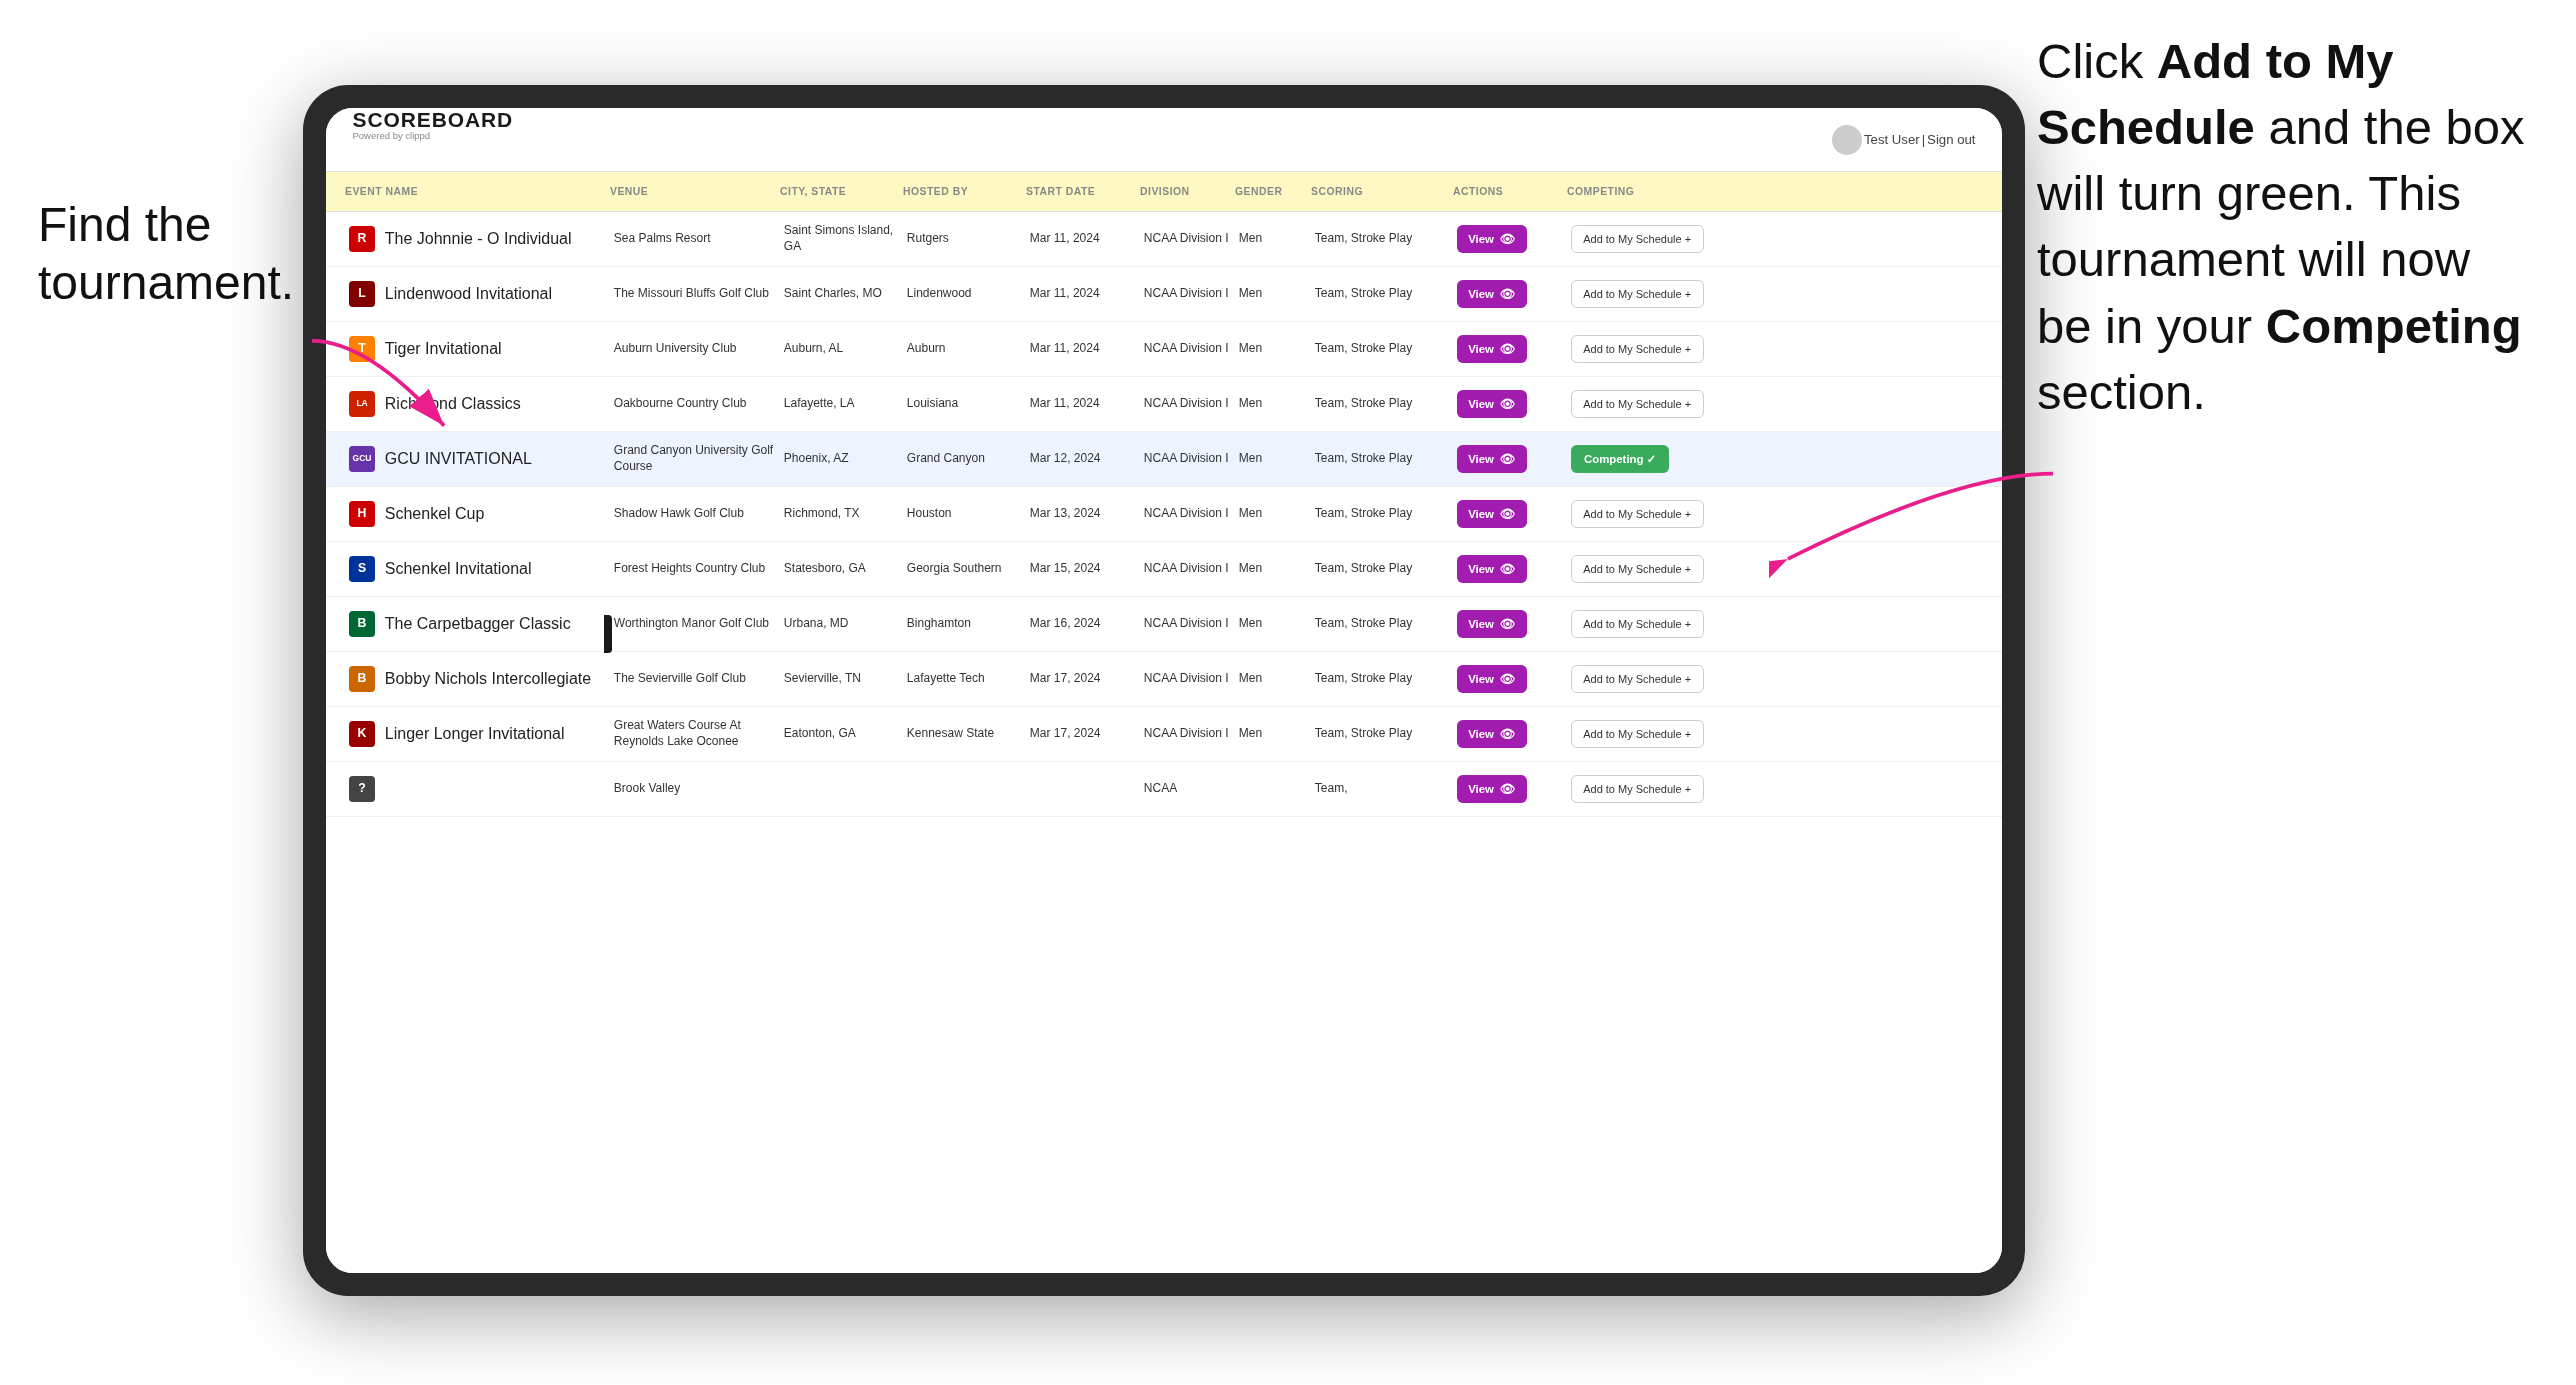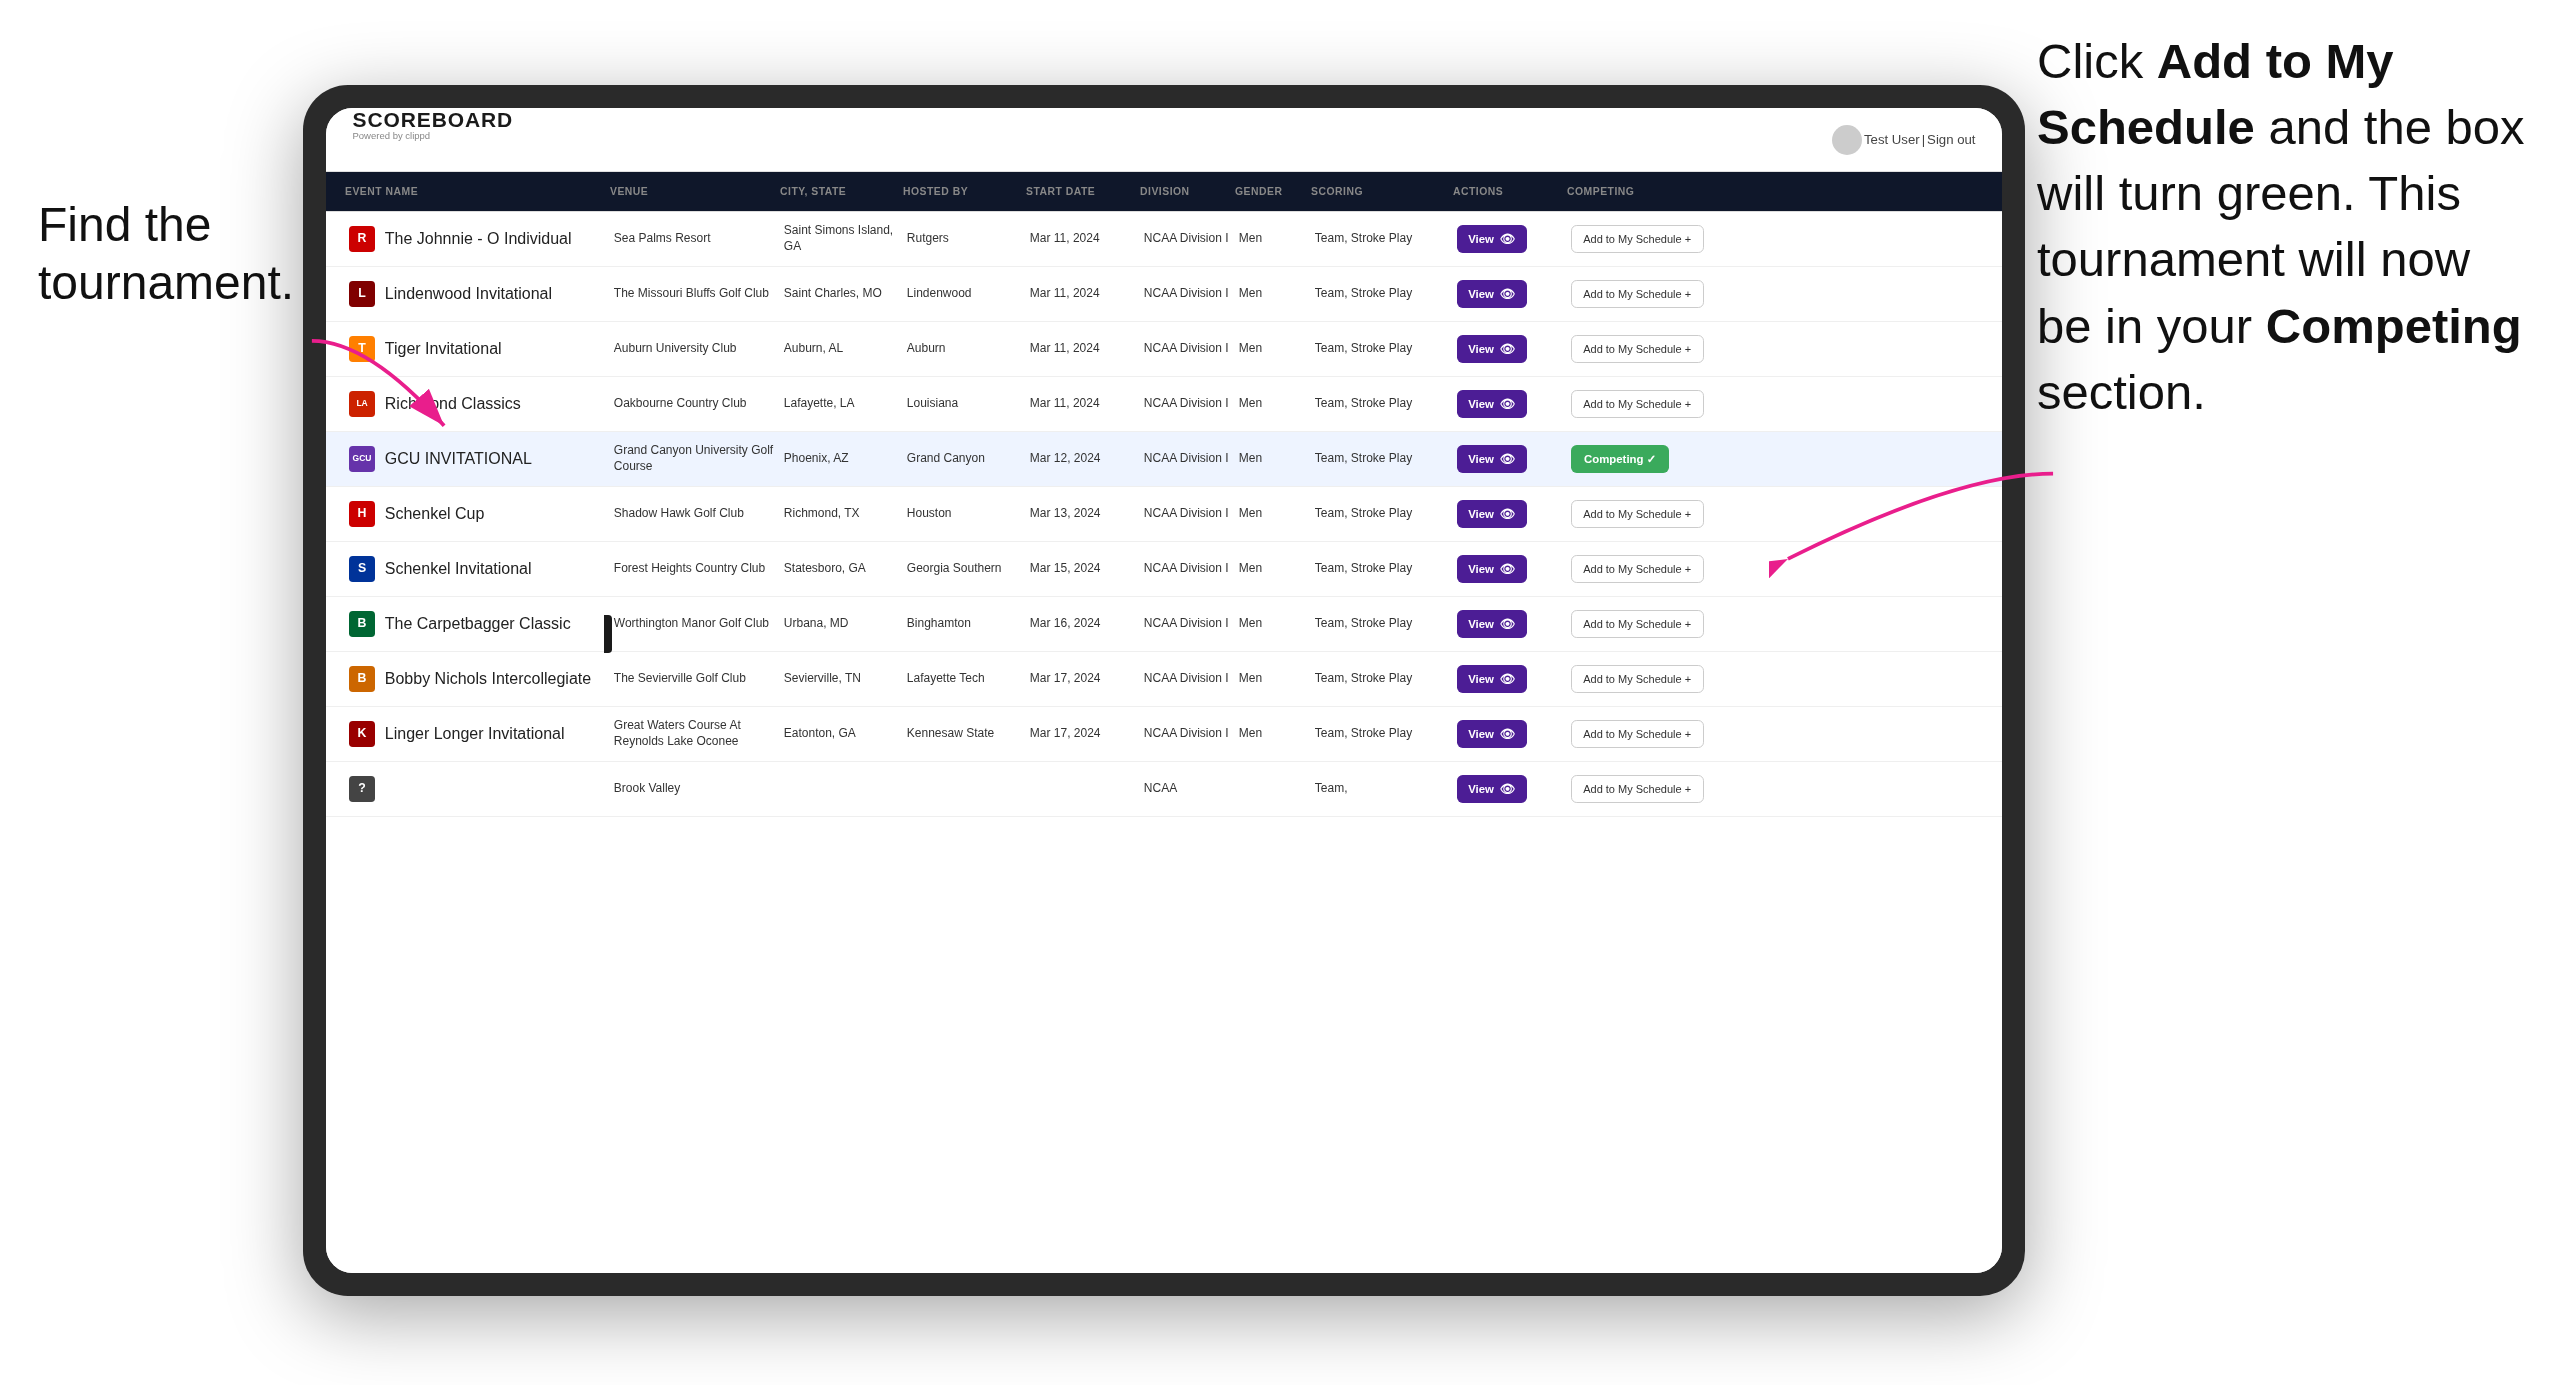--- a/index.html
+++ b/index.html
@@ -134,21 +134,21 @@
       flex: 1;
       overflow: hidden;
       background: #ffffff;
     }
 
     
     .table-header {
       display: grid;
       grid-template-columns: 265px 170px 123px 123px 114px 95px 76px 142px 114px 189px;
       padding: 0 19px;
-      background: #0f172a;
+      background: #fef9c3;
       border-bottom: 0.9px solid #ddd;
       height: 40px;
       align-items: center;
     }
 
     .th {
       font-size: 10.4px;
       font-weight: 700;
       color: #888;
       text-transform: uppercase;
@@ -200,21 +200,21 @@
       border-radius: 3.8px;
     }
 
     .event-name-text {
       font-size: 16px;
       color: #222;
       font-weight: 500;
     }
 
     .view-btn {
-      background: #4c1d95;
+      background: #a21caf;
       color: #fff;
       border: none;
       border-radius: 5.7px;
       padding: 6.6px 11.4px;
       font-size: 11.4px;
       font-weight: 600;
       cursor: pointer;
       display: flex;
       align-items: center;
       gap: 5.7px;

